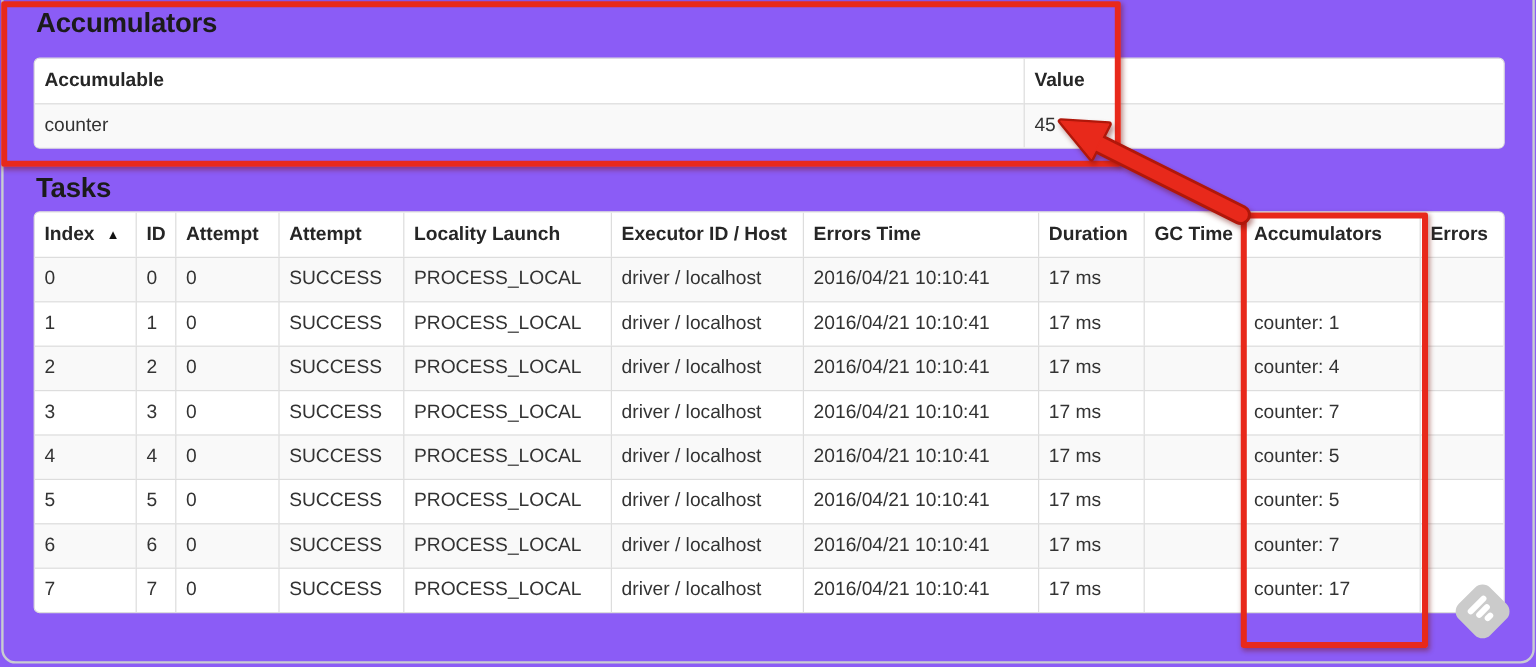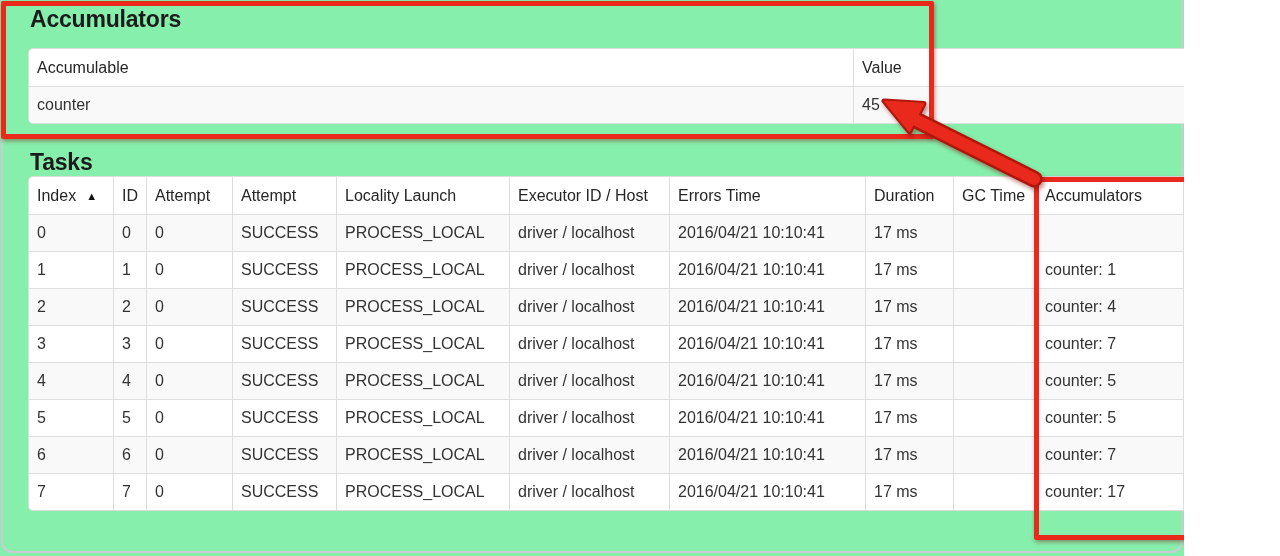--- a/index.html
+++ b/index.html
@@ -1,21 +1,21 @@
 <!DOCTYPE html>
 <html><head>
 <meta charset="utf-8">
 <style>
   * { box-sizing: border-box; }
   html, body { margin: 0; padding: 0; background: #fff; }
   .screen {
     position: relative;
-    width: 1184px;
+    width: 1280px;
     height: 556px;
-    background: #86efac;
+    background: #8b5cf6;
     font-family: "Liberation Sans", sans-serif;
     color: #333;
     overflow: hidden;
   }
   
   .frame {
     position: absolute;
     left: 1px; right: 1px; top: -14px; bottom: 3px;
     border: 2px solid #c9cdd1;
     border-radius: 12px;
@@ -25,21 +25,21 @@
   h2.sec {
     position: absolute;
     margin: 0;
     font-size: 23px;
     font-weight: bold;
     color: #1b1b1b;
     z-index: 1;
     letter-spacing: -0.2px;
   }
   #h-acc   { left: 30px; top: 6px; }
-  #h-tasks { left: 30px; top: 149px; }
+  #h-tasks { left: 30px; top: 143px; }
 
   table.ui {
     position: absolute;
     border-collapse: separate;
     border-spacing: 0;
     table-layout: fixed;
     font-size: 16px;
     background: #fff;
     border: 1px solid #ddd;
     border-radius: 5px;
@@ -52,21 +52,21 @@
   table.ui th, table.ui td {
     padding: 0 8px;
     height: 37px;
     border-left: 1px solid #ddd;
     text-align: left;
     white-space: nowrap;
     overflow: hidden;
     vertical-align: middle;
     line-height: 20px;
   }
-  table.ui th { font-weight: normal; color: #262626; }
+  table.ui th { font-weight: bold; color: #262626; }
   table.ui th:first-child, table.ui td:first-child { border-left: none; }
   table.ui tbody td { border-top: 1px solid #ddd; }
   table.ui tbody tr:nth-child(odd) { background: #f9f9f9; }
   .sort {
     font-size: 11px;
     margin-left: 10px;
     color: #111;
     vertical-align: 1px;
   }
 

